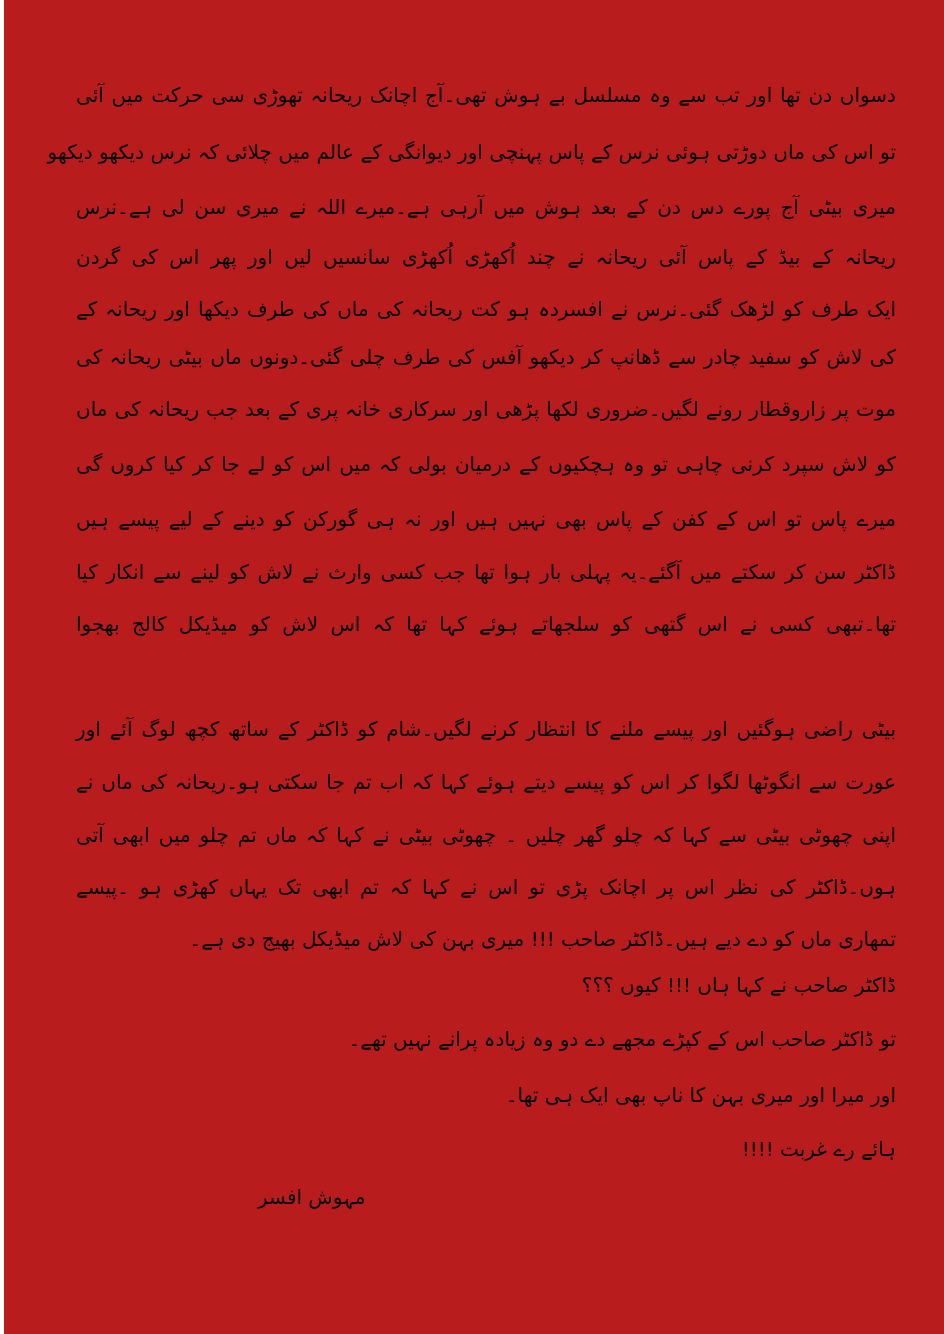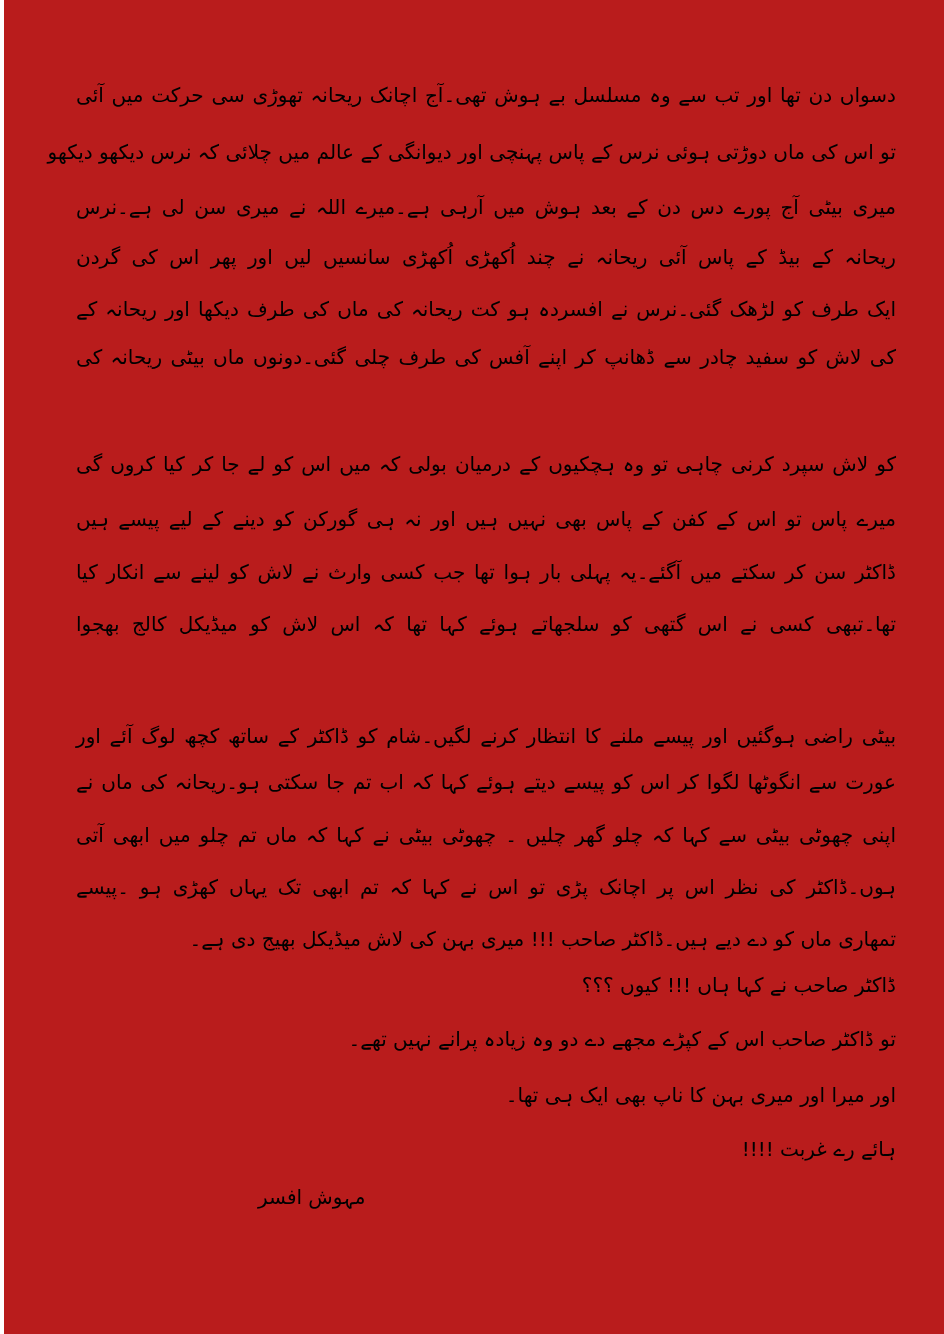--- a/index.html
+++ b/index.html
@@ -52,26 +52,27 @@
   </style>
 </head>
 <body>
 
 <div class="page">
   <div class="line para-line" style="top:78px;">دسواں دن تھا اور تب سے وہ مسلسل بے ہوش تھی۔آج اچانک ریحانہ تھوڑی سی حرکت میں آئی</div>
   <div class="line para-line" style="top:135px;">تو اس کی ماں دوڑتی ہوئی نرس کے پاس پہنچی اور دیوانگی کے عالم میں چلائی کہ نرس دیکھو دیکھو</div>
   <div class="line para-line" style="top:190px;">میری بیٹی آج پورے دس دن کے بعد ہوش میں آرہی ہے۔میرے اللہ نے میری سن لی ہے۔نرس</div>
   <div class="line para-line" style="top:240px;">ریحانہ کے بیڈ کے پاس آئی ریحانہ نے چند اُکھڑی اُکھڑی سانسیں لیں اور پھر اس کی گردن</div>
   <div class="line para-line" style="top:292px;">ایک طرف کو لڑھک گئی۔نرس نے افسردہ ہو کت ریحانہ کی ماں کی طرف دیکھا اور ریحانہ کے</div>
-  <div class="line para-line" style="top:340px;">کی لاش کو سفید چادر سے ڈھانپ کر اپنے آفس کی طرف چلی گئی۔دونوں ماں بیٹی ریحانہ کی</div>
+  <div class="line para-line" style="top:340px;">کی لاش کو سفید چادر سے ڈھانپ کر دیکھو آفس کی طرف چلی گئی۔دونوں ماں بیٹی ریحانہ کی</div>
+  <div class="line para-line" style="top:392px;">موت پر زاروقطار رونے لگیں۔ضروری لکھا پڑھی اور سرکاری خانہ پری کے بعد جب ریحانہ کی ماں</div>
   <div class="line para-line" style="top:447px;">کو لاش سپرد کرنی چاہی تو وہ ہچکیوں کے درمیان بولی کہ میں اس کو لے جا کر کیا کروں گی</div>
   <div class="line para-line" style="top:502px;">میرے پاس تو اس کے کفن کے پاس بھی نہیں ہیں اور نہ ہی گورکن کو دینے کے لیے پیسے ہیں</div>
   <div class="line para-line" style="top:555px;">ڈاکٹر سن کر سکتے میں آگئے۔یہ پہلی بار ہوا تھا جب کسی وارث نے لاش کو لینے سے انکار کیا</div>
   <div class="line para-line" style="top:607px;">تھا۔تبھی کسی نے اس گتھی کو سلجھاتے ہوئے کہا تھا کہ اس لاش کو میڈیکل کالج بھجوا</div>
-  <div class="line para-line" style="top:712px;margin-top:7px;">بیٹی راضی ہوگئیں اور پیسے ملنے کا انتظار کرنے لگیں۔شام کو ڈاکٹر کے ساتھ کچھ لوگ آئے اور</div>
+  <div class="line para-line" style="top:712px;">بیٹی راضی ہوگئیں اور پیسے ملنے کا انتظار کرنے لگیں۔شام کو ڈاکٹر کے ساتھ کچھ لوگ آئے اور</div>
   <div class="line para-line" style="top:765px;">عورت سے انگوٹھا لگوا کر اس کو پیسے دیتے ہوئے کہا کہ اب تم جا سکتی ہو۔ریحانہ کی ماں نے</div>
   <div class="line para-line" style="top:818px;">اپنی چھوٹی بیٹی سے کہا کہ چلو گھر چلیں ۔ چھوٹی بیٹی نے کہا کہ ماں تم چلو میں ابھی آتی</div>
   <div class="line para-line" style="top:870px;">ہوں۔ڈاکٹر کی نظر اس پر اچانک پڑی تو اس نے کہا کہ تم ابھی تک یہاں کھڑی ہو ۔پیسے</div>
   <div class="line para-line" style="top: 922px; text-align-last: right;">تمھاری ماں کو دے دیے ہیں۔ڈاکٹر صاحب !!! میری بہن کی لاش میڈیکل بھیج دی ہے۔</div>
 
   <div class="line short-line" style="top:968px;margin-left:15px;">ڈاکٹر صاحب نے کہا ہاں !!! کیوں ؟؟؟</div>
   <div class="line short-line" style="top:1022px;">تو ڈاکٹر صاحب اس کے کپڑے مجھے دے دو وہ زیادہ پرانے نہیں تھے۔</div>
   <div class="line short-line" style="top:1078px;">اور میرا اور میری بہن کا ناپ بھی ایک ہی تھا۔</div>
   <div class="line short-line" style="top:1132px;">ہائے رے غربت !!!!</div>
 

